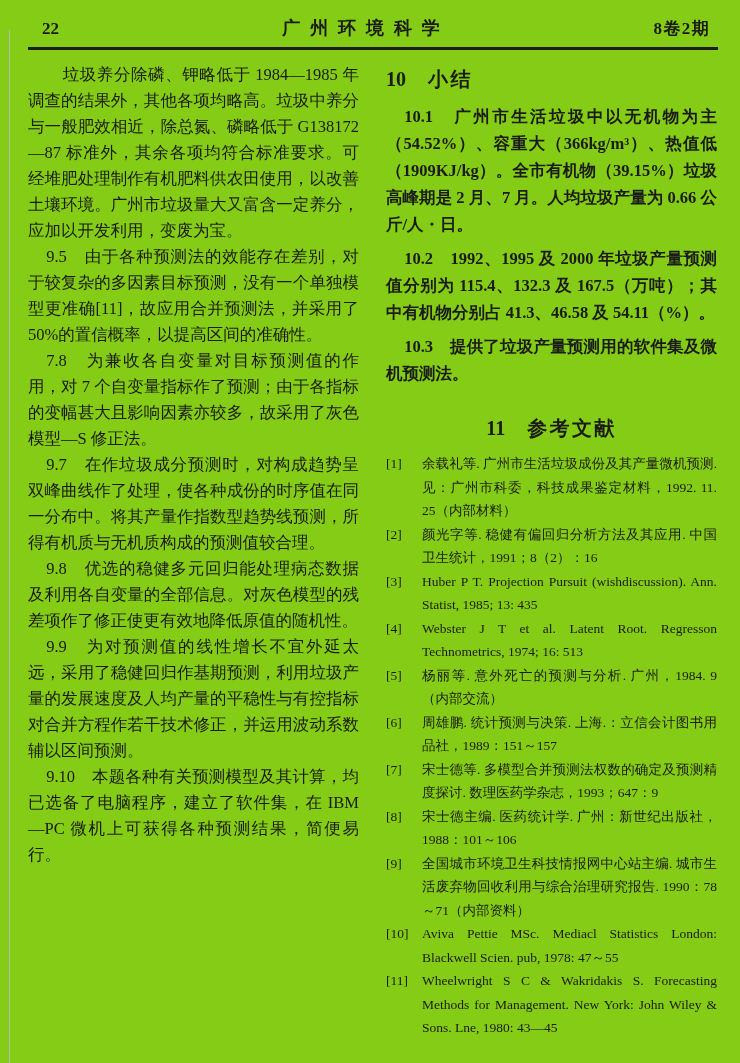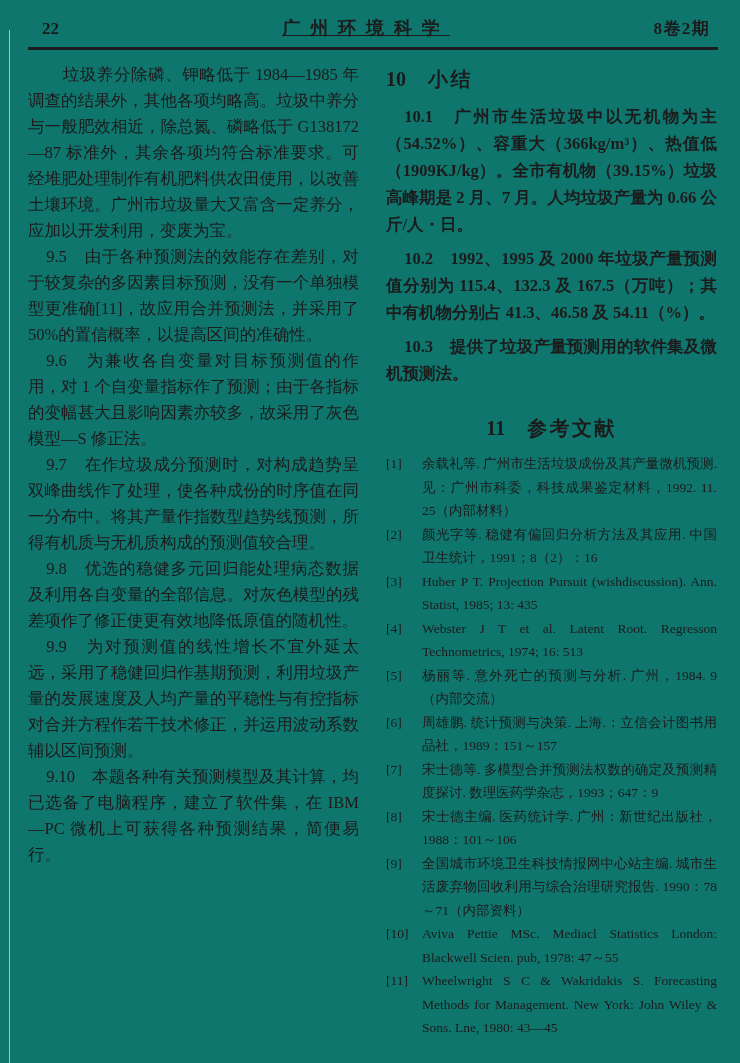--- a/index.html
+++ b/index.html
@@ -5,37 +5,37 @@
   html, body { margin: 0; padding: 0; }
   body {
     width: 740px; height: 1063px;
     background: #e9e8e4;
     font-family: "Liberation Serif", "DejaVu Serif", serif;
   }
   .page {
     position: relative;
     width: 740px; height: 1063px;
     box-sizing: border-box;
-    background: #0f766e;
+    background: #84cc16;
     color: #1b1b1b;
     padding: 12px 22px 10px 28px;
     overflow: hidden;
   }
   .scan-edge {
     position: absolute; left: 9px; top: 30px; bottom: 0;
     width: 1px; background: #b9b6af;
   }
   
   .header {
     display: flex; align-items: baseline;
     font-weight: bold; font-size: 17px;
     padding: 4px 8px 0 14px;
   }
   .header .page-num { width: 90px; }
-  .header .journal { flex: 1; text-align: center; letter-spacing: 0.55em; font-size: 18px; text-decoration: underline; }
+  .header .journal { flex: 1; text-align: center; letter-spacing: 0.55em; font-size: 18px; }
   .header .issue { width: 110px; text-align: right; letter-spacing: 0.08em; }
   .header-rule {
     border: 0; border-top: 3px solid #1d1d1d;
     margin: 7px 0 0 0;
   }
   
   .columns { display: flex; gap: 27px; margin-top: 12px; }
   .col { width: 331px; }
   .col p {
     margin: 0; font-size: 16.5px; line-height: 26px;
@@ -75,21 +75,21 @@
 
   <div class="columns">
 
     <div class="col">
 
 
         <p class="indent-2">垃圾养分除磷、钾略低于 1984—1985 年调查的结果外，其他各项均略高。垃圾中养分与一般肥效相近，除总氮、磷略低于 G138172—87 标准外，其余各项均符合标准要求。可经堆肥处理制作有机肥料供农田使用，以改善土壤环境。广州市垃圾量大又富含一定养分，应加以开发利用，变废为宝。</p>
 
         <p class="indent-1">9.5　由于各种预测法的效能存在差别，对于较复杂的多因素目标预测，没有一个单独模型更准确[11]，故应用合并预测法，并采用了 50%的置信概率，以提高区间的准确性。</p>
 
-        <p class="indent-1">9.6　为兼收各自变量对目标预测值的作用，对 1 个自变量指标作了预测；由于各指标的变幅甚大且影响因素亦较多，故采用了灰色模型—S 修正法。</p>
+        <p class="indent-1">7.8　为兼收各自变量对目标预测值的作用，对 7 个自变量指标作了预测；由于各指标的变幅甚大且影响因素亦较多，故采用了灰色模型—S 修正法。</p>
 
         <p class="indent-1">9.7　在作垃圾成分预测时，对构成趋势呈双峰曲线作了处理，使各种成份的时序值在同一分布中。将其产量作指数型趋势线预测，所得有机质与无机质构成的预测值较合理。</p>
 
         <p class="indent-1">9.8　优选的稳健多元回归能处理病态数据及利用各自变量的全部信息。对灰色模型的残差项作了修正使更有效地降低原值的随机性。</p>
 
         <p class="indent-1">9.9　为对预测值的线性增长不宜外延太远，采用了稳健回归作基期预测，利用垃圾产量的发展速度及人均产量的平稳性与有控指标对合并方程作若干技术修正，并运用波动系数辅以区间预测。</p>
 
         <p class="indent-1">9.10　本题各种有关预测模型及其计算，均已选备了电脑程序，建立了软件集，在 IBM—PC 微机上可获得各种预测结果，简便易行。</p>
       </div>
 

